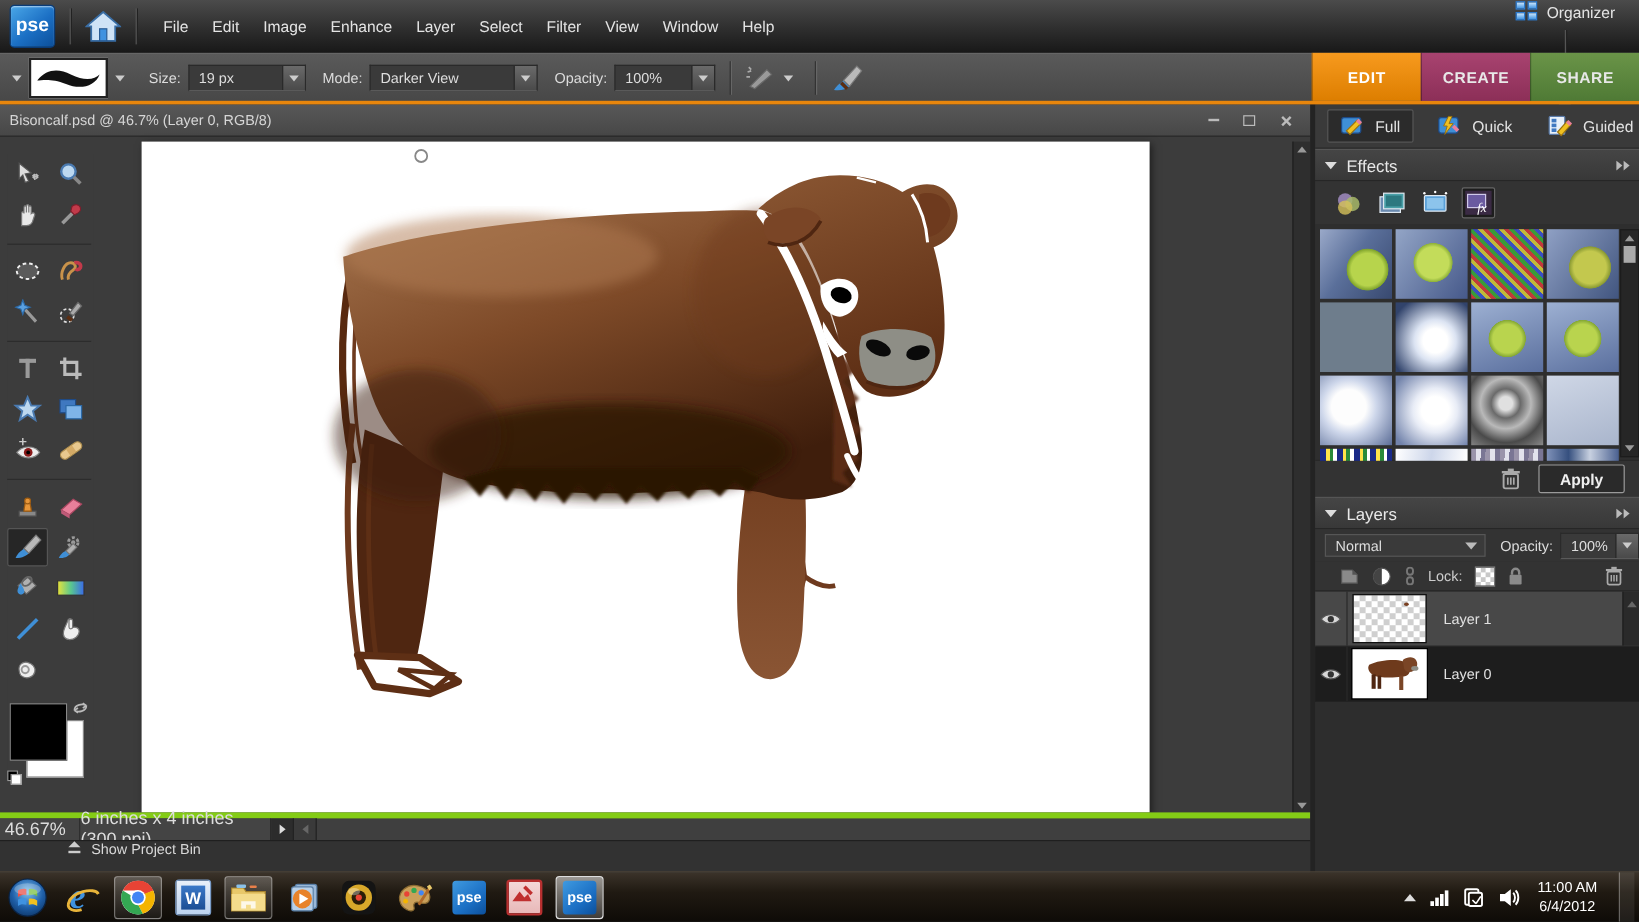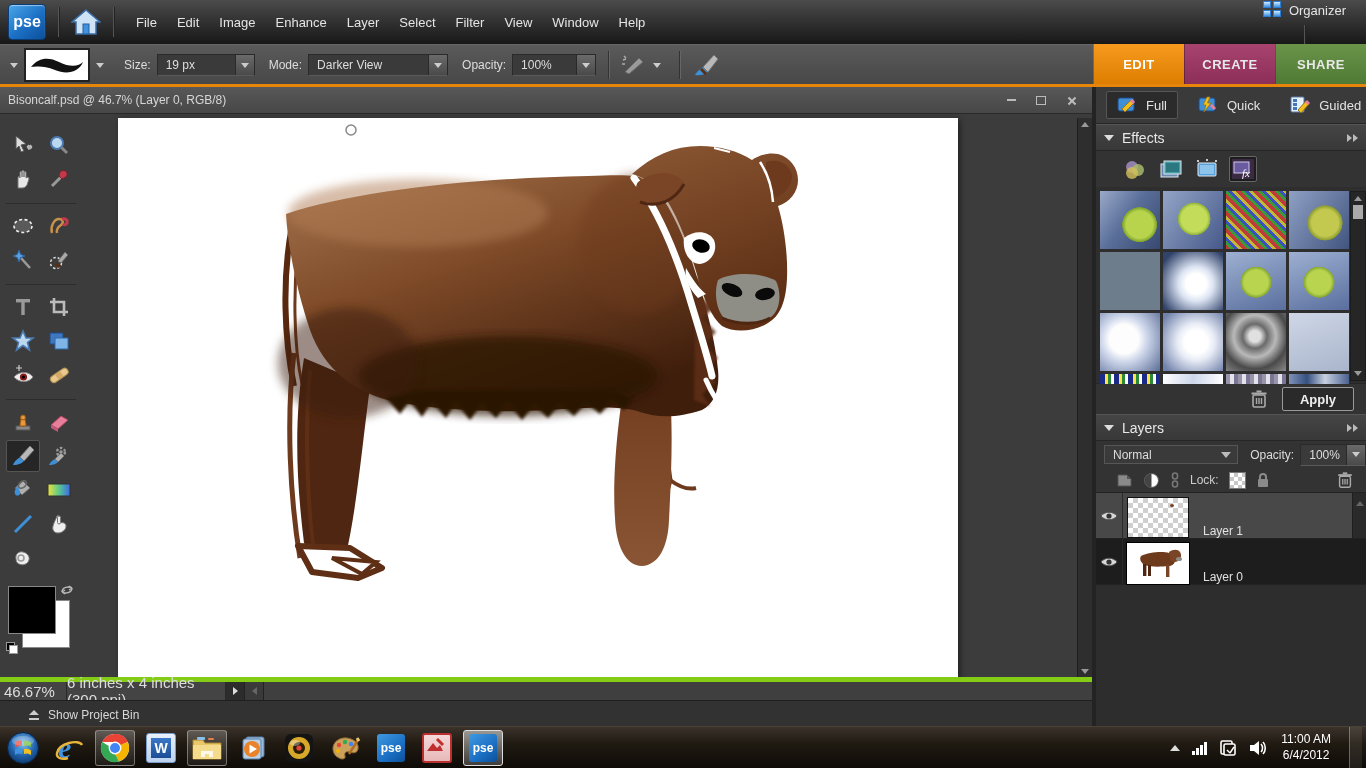--- a/index.html
+++ b/index.html
@@ -73,35 +73,35 @@
   
   #statusbar{position:absolute;left:0;bottom:0;width:100%;height:18px;background:#3f3f3f;border-top:5px solid #84cc16;
     display:flex;align-items:stretch;font-size:15px;color:#ddd;}
   .sb-zoom{width:62px;background:#444;border-right:1px solid #2a2a2a;display:flex;align-items:center;padding-left:4px;}
   .sb-info{width:158px;background:#444;border-right:1px solid #2a2a2a;display:flex;align-items:center;justify-content:center;}
   .sb-btn{width:18px;background:#2c2c2c;display:flex;align-items:center;justify-content:center;border-right:1px solid #222;}
   .sb-btn i{width:0;height:0;border-top:4px solid transparent;border-bottom:4px solid transparent;}
   .sb-btn .r{border-left:5px solid #ddd;} .sb-btn .l{border-right:5px solid #666;}
   
   #projectbin{position:absolute;top:700px;left:0;width:1092px;height:27px;background:#323232;border-top:1px solid #1f1f1f;
-    display:flex;align-items:center;color:#d8d8d8;font-size:12px;}
+    display:flex;color:#d8d8d8;font-size:12px;padding-left:28px;}
   .eject{margin:0 8px 0 28px;width:12px;height:10px;position:relative;}
   .eject:before{content:"";position:absolute;left:1px;top:0;width:0;height:0;border-left:5px solid transparent;border-right:5px solid transparent;border-bottom:5px solid #ccc;}
   .eject:after{content:"";position:absolute;left:1px;bottom:0;width:10px;height:2px;background:#ccc;}
   
   #palette{position:absolute;top:87px;right:0;width:270px;height:640px;background:#303030;border-left:4px solid #232323;box-sizing:content-box;}
   #wstabs{height:36px;display:flex;align-items:center;gap:10px;padding-left:10px;background:#3a3a3a;border-bottom:1px solid #262626;}
   .wstab{display:flex;align-items:center;gap:7px;color:#e2e2e2;font-size:13px;padding:4px 10px;}
   .wstab.sel{background:#2b2b2b;border:1px solid #565656;border-radius:2px;}
   .panel-head{height:25px;display:flex;align-items:center;background:linear-gradient(#454545,#383838);
     border-top:1px solid #555;border-bottom:1px solid #262626;color:#e8e8e8;font-size:14px;}
   .ph-tri{width:0;height:0;border-left:5px solid transparent;border-right:5px solid transparent;border-top:6px solid #ddd;margin:0 8px;}
   .ph-more{margin-left:auto;margin-right:8px;display:flex;gap:1px;}
   .ph-more i{width:0;height:0;border-top:4px solid transparent;border-bottom:4px solid transparent;border-left:5px solid #bbb;}
-  #fxicons{height:36px;display:flex;align-items:center;gap:8px;padding-left:25px;background:#333;}
+  #fxicons{height:36px;display:flex;align-items:center;gap:8px;padding-left:14px;background:#333;}
   .fxcat{width:28px;height:26px;display:flex;align-items:center;justify-content:center;border-radius:2px;}
   .fxcat.sel{background:#1d1d1d;border:1px solid #666;box-sizing:border-box;}
   #thumbwrap{position:relative;height:196px;background:#2e2e2e;}
   #thumbgrid{position:absolute;left:4px;top:4px;display:grid;grid-template-columns:repeat(4,60px);grid-auto-rows:58px;gap:3px;width:250px;}
   .thumb{width:60px;height:58px;background:#888;}
   .thumb.strip{height:10px;}
   .tscroll{position:absolute;right:0;top:4px;width:14px;height:188px;background:#262626;border:1px solid #1c1c1c;}
   .tthumb{margin:2px auto;width:10px;height:14px;background:#aaa;}
   
   .t1{background:radial-gradient(circle at 66% 58%,#b7d44c 0 26%,#7fa32c 33%,rgba(0,0,0,0) 34%),linear-gradient(125deg,#9aa9c9,#5a6f9a 45%,#384970);}
@@ -123,21 +123,21 @@
   .apply-btn{width:70px;height:22px;background:#2a2a2a;border:1px solid #9a9a9a;border-radius:2px;
     color:#efefef;font-size:13px;font-weight:bold;display:flex;align-items:center;justify-content:center;}
   
   #blendrow{height:27px;display:flex;align-items:center;background:#333;padding-left:8px;}
   .blend-box{width:148px;height:19px;background:#3a3a3a;border:1px solid #565656;color:#ddd;font-size:12px;
     display:flex;align-items:center;padding-left:8px;box-sizing:border-box;}
   .blend-box i{margin-left:auto;margin-right:6px;width:0;height:0;border-left:5px solid transparent;border-right:5px solid transparent;border-top:6px solid #bbb;}
   #lockrow{height:24px;display:flex;align-items:center;gap:10px;background:#333;padding-left:20px;border-bottom:1px solid #222;}
   .lk-label{color:#ccc;font-size:12px;}
   .checker{width:15px;height:15px;background:conic-gradient(#c8c8c8 0 25%,#fff 0 50%,#c8c8c8 0 75%,#fff 0) 0 0/8px 8px;border:1px solid #777;}
-  .layer-row{height:45px;display:flex;align-items:flex-end;border-bottom:1px solid #222;}
+  .layer-row{height:45px;display:flex;align-items:center;border-bottom:1px solid #222;}
   .layer-row.unsel{background:#484848;}
   .layer-row.sel{background:#1d1d1d;}
   .eye-cell{width:26px;height:100%;display:flex;align-items:center;justify-content:center;border-right:1px solid #2a2a2a;}
   .lthumb{width:62px;height:41px;margin-left:4px;background:#fff;box-sizing:border-box;}
   .lthumb.trans{background:conic-gradient(#cfcfcf 0 25%,#fff 0 50%,#cfcfcf 0 75%,#fff 0) 0 0/10px 10px;border:1px solid #111;position:relative;}
   .lthumb.selected{border:2px solid #fff;outline:1px solid #000;}
   .speck{position:absolute;width:4px;height:3px;background:#7a4022;border-radius:50%;right:14px;top:6px;}
   .lname{color:#e0e0e0;font-size:12px;margin-left:14px;}
   .lscroll{margin-left:auto;width:14px;height:100%;background:#2a2a2a;border-left:1px solid #1f1f1f;display:flex;justify-content:center;padding-top:4px;box-sizing:border-box;}
   #layers-empty{height:150px;background:#2d2d2d;}

